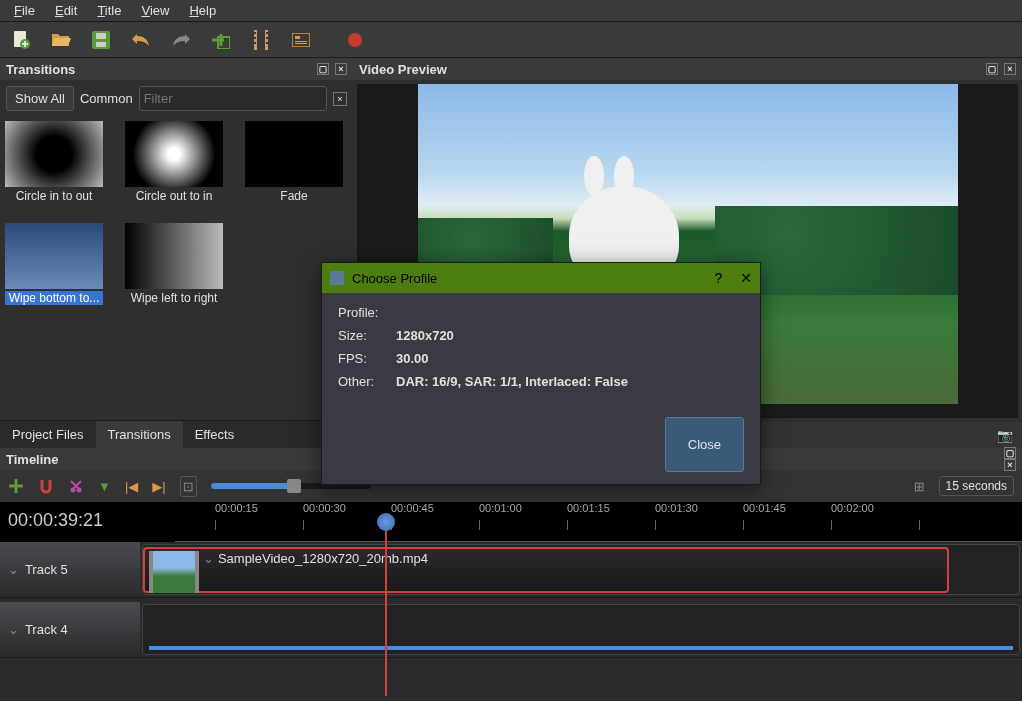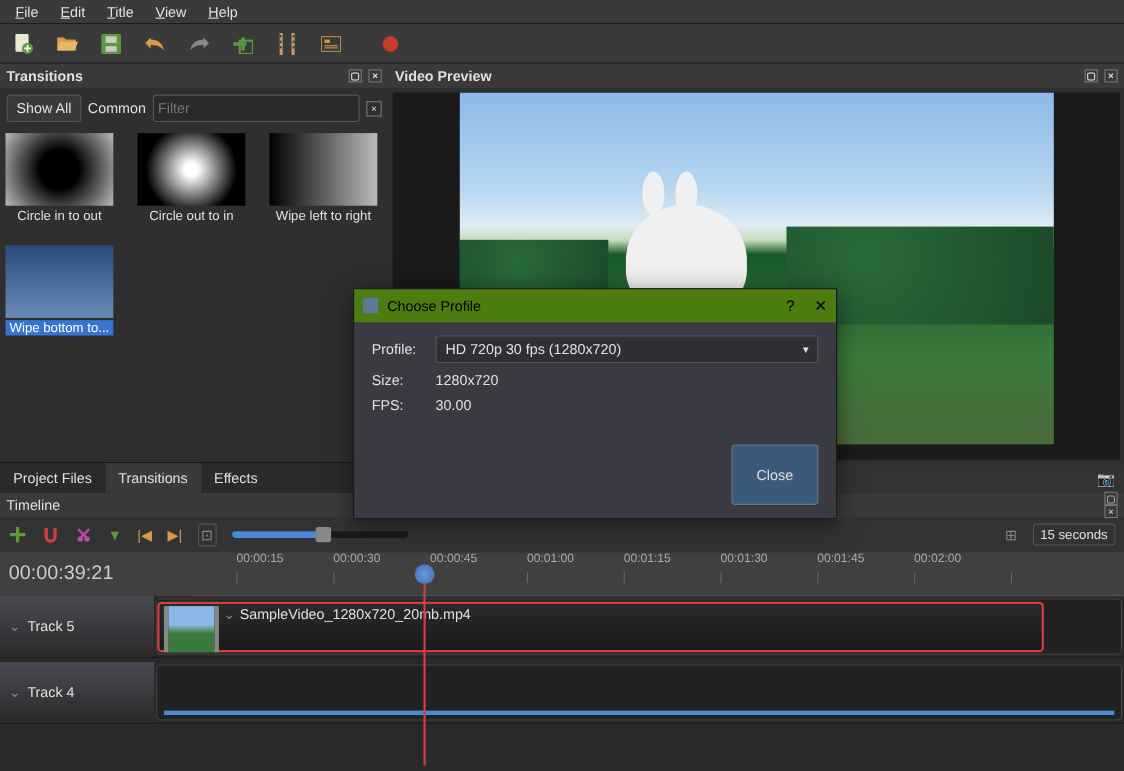--- a/index.html
+++ b/index.html
@@ -34,49 +34,49 @@
 .rightpanel{flex:1;display:flex;flex-direction:column;background:#2f2f2f}
 .preview{flex:1;background:#1a1a1a;margin:4px;position:relative;overflow:hidden;display:flex;justify-content:center}
 .videoframe{width:540px;height:320px;background:linear-gradient(180deg,#8cb8e8 0%,#b8d8f0 28%,#e0ecf4 38%,#c8dcb8 42%,#1a5a2a 46%,#3a7a3a 75%,#4a6a3a 100%);position:relative}
 .trees{position:absolute;top:38%;left:55%;width:45%;height:28%;background:radial-gradient(circle at 30% 30%,#2a6a3a,#1a4a2a)}
 .trees2{position:absolute;top:42%;left:0;width:25%;height:22%;background:radial-gradient(circle at 40% 30%,#2a6a3a,#1a4a2a)}
 .bunny{position:absolute;top:32%;left:28%;width:110px;height:100px;background:#f0f0f0;border-radius:50% 50% 40% 40%}
 .bunny::before{content:"";position:absolute;top:-30px;left:15px;width:20px;height:40px;background:#f0f0f0;border-radius:50%}
 .bunny::after{content:"";position:absolute;top:-30px;left:45px;width:20px;height:40px;background:#f0f0f0;border-radius:50%}
 .playctrl{height:26px;display:flex;align-items:center;gap:14px;padding:0 8px;background:#333}
 .playctrl .spacer{flex:1}
-.timelinehdr{height:22px;background:#3a3a3a;display:flex;align-items:center;padding:0 6px;font-weight:normal}
+.timelinehdr{height:22px;background:#3a3a3a;display:flex;align-items:center;padding:0 6px;font-weight:bold}
 .tltoolbar{height:32px;background:#333;display:flex;align-items:center;padding:0 8px;gap:14px}
 .tltoolbar .spacer{flex:1}
 .zoomslider{width:160px;height:6px;background:#1a1a1a;border-radius:3px;position:relative}
 .zoomslider::before{content:"";position:absolute;left:0;top:0;width:50%;height:100%;background:#4a8ad8;border-radius:3px}
 .zoomslider::after{content:"";position:absolute;left:48%;top:-4px;width:14px;height:14px;background:#888;border-radius:2px}
 .zoomlabel{border:1px solid #555;padding:2px 6px;border-radius:3px;font-size:12px}
-.ruler{height:40px;display:flex;background:#404040;position:relative}
+.ruler{height:40px;display:flex;background:#000000;position:relative}
 .timecode{width:175px;padding:8px;font-size:18px;color:#ccc}
 .ticks{flex:1;position:relative;border-bottom:1px solid #555}
 .tick{position:absolute;top:0;font-size:11px;color:#aaa}
 .tick::after{content:"";position:absolute;left:0;top:18px;width:1px;height:10px;background:#666}
 .playhead{position:absolute;left:385px;top:516px;width:2px;height:180px;background:#d04040;z-index:5}
 .playhead::before{content:"";position:absolute;top:-3px;left:-8px;width:18px;height:18px;background:radial-gradient(circle,#6a9ad8,#3a6ab8);border-radius:50%}
 .track{height:56px;display:flex;background:#2a2a2a;border-bottom:1px solid #1a1a1a;margin-bottom:4px}
 .trackhdr{width:140px;display:flex;align-items:center;padding:0 8px;background:linear-gradient(180deg,#4a4a52,#2a2a2a);gap:6px}
 .trackcontent{flex:1;position:relative;background:#222;border:1px solid #444;border-radius:4px;margin:2px}
 .clip{position:absolute;top:2px;height:46px;background:linear-gradient(180deg,#2a2a2a,#1a1a1a);border:2px solid #d04040;border-radius:4px;display:flex;align-items:flex-start;padding:2px 4px;font-size:11px}
 .clipthumb{width:50px;height:42px;background:linear-gradient(180deg,#8cb8e8 40%,#3a7a3a 60%);border-left:4px solid #888;border-right:4px solid #888;margin-right:4px}
 .audiotrack{position:absolute;bottom:4px;left:6px;right:6px;height:4px;background:#4a8ad8}
 .dialog{position:absolute;top:262px;left:321px;width:440px;background:#3a3a42;border:1px solid #1a1a1a;box-shadow:0 4px 20px rgba(0,0,0,.5);z-index:20}
 .dlgtitle{height:30px;background:#4d7c0f;color:#000;display:flex;align-items:center;padding:0 8px;gap:8px}
 .dlgtitle span{color:#000}
 .dlgtitle .dlgbtns{margin-left:auto;display:flex;gap:18px}
 .dlgtitle .dlgbtns span{cursor:pointer;font-size:14px}
 .dlgbody{padding:12px 16px}
 .dlgrow{display:flex;margin-bottom:8px;align-items:center}
 .dlgrow label{width:58px;font-weight:normal}
-.dlgrow .val{font-weight:normal}
+.dlgrow .val{font-weight:bold}
 .dlgsel{flex:1;background:#2f2f36;border:1px solid #555;padding:4px 8px;border-radius:2px;display:flex;align-items:center}
 .dlgsel::after{content:"▾";margin-left:auto;font-size:10px}
 .dlgfoot{display:flex;justify-content:flex-end;padding:8px 16px 12px}
 .closebtn{border:1px solid #5a7a9a;background:#3a5a7a;padding:19px 22px;border-radius:3px;cursor:pointer}
 svg{display:block}
 </style>
 </head>
 <body>
 
 <div class="menubar">
@@ -169,26 +169,30 @@
     <div class="transgrid">
       <div class="transitem">
           <div class="thumb t-circin"></div>
           <span>Circle in to out</span>
         </div>
       <div class="transitem">
           <div class="thumb t-circout"></div>
           <span>Circle out to in</span>
         </div>
       <div class="transitem">
+          <div class="thumb"></div>
+          <span>Fade</span>
+        </div>
+      <div class="transitem">
+          <div class="thumb t-wipeb"></div>
+          <span class="sel">Wipe bottom to...</span>
+        </div>
+      <div class="transitem">
           <div class="thumb t-wipel"></div>
           <span>Wipe left to right</span>
-        </div>
-      <div class="transitem">
-          <div class="thumb t-wipeb"></div>
-          <span class="sel">Wipe bottom to...</span>
         </div>
     </div>
     <div class="bottomtabs">
       <span>Project Files</span>
       <span class="active">Transitions</span>
       <span>Effects</span>
     </div>
   </div>
 
   <div class="rightpanel">
@@ -302,29 +306,30 @@
       </svg>
     <span>Choose Profile</span>
     <div class="dlgbtns">
       <span>?</span>
       <span>✕</span>
     </div>
   </div>
   <div class="dlgbody">
     <div class="dlgrow">
       <label>Profile:</label>
-      <div class="dlgsel">
-          <span>HD 720p 30 fps (1280x720)</span>
-        </div>
     </div>
     <div class="dlgrow">
         <label>Size:</label>
         <span class="val">1280x720</span>
       </div>
     <div class="dlgrow">
         <label>FPS:</label>
         <span class="val">30.00</span>
       </div>
+    <div class="dlgrow">
+        <label>Other:</label>
+        <span class="val">DAR: 16/9, SAR: 1/1, Interlaced: False</span>
+      </div>
   </div>
   <div class="dlgfoot">
     <span class="closebtn">Close</span>
   </div>
 </div>
 
 </body></html>

